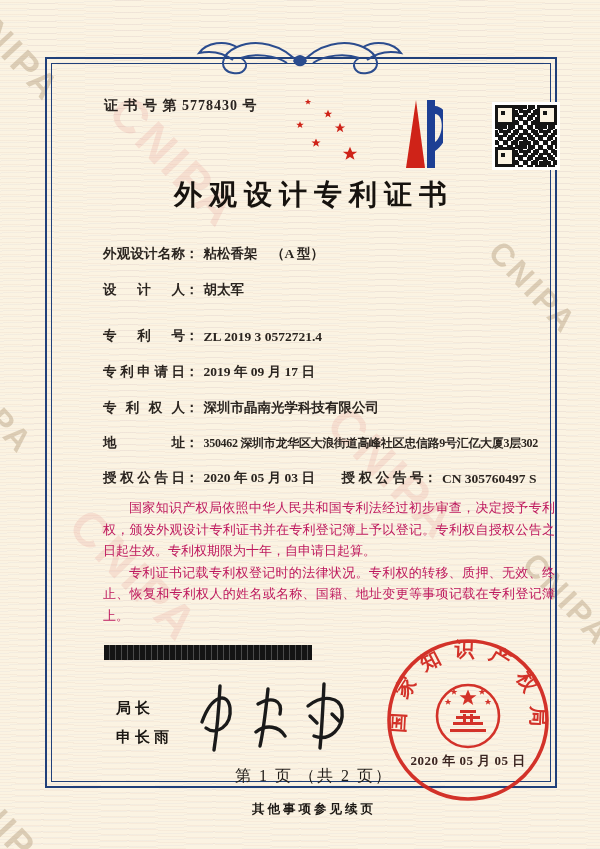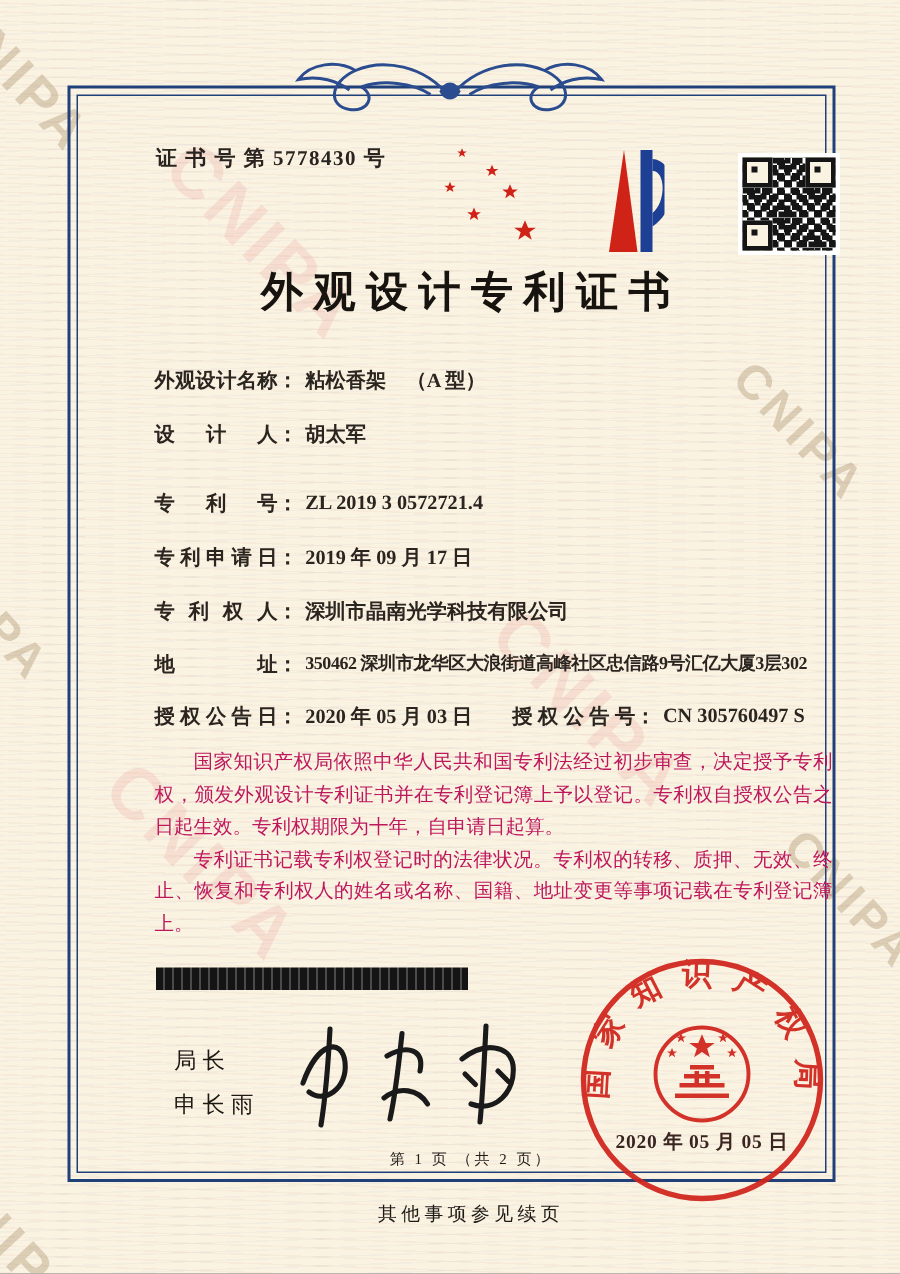--- a/index.html
+++ b/index.html
@@ -45,42 +45,42 @@
       repeating-conic-gradient(#151515 0% 25%, transparent 0% 50%) 3px 5px / 10px 10px;
   }
   .qr-f{position:absolute;width:14px;height:14px;border:3px solid #151515;background:#fbf3e2;}
   .qr-f::after{content:"";position:absolute;left:3px;top:3px;width:4px;height:4px;background:#151515;}
   .qr-tl{left:0;top:0}.qr-tr{right:0;top:0}.qr-bl{left:0;bottom:0}
   .title{position:absolute;top:176px;left:0;width:100%;text-align:center;
     font-size:28px;font-weight:bold;letter-spacing:7px;color:#17130f;}
   
   .fields{position:absolute;left:75px;top:245px;width:456px;font-size:13.5px;
     font-weight:600;color:#2b2520;}
-  .frow{position:absolute;left:0;display:flex;align-items:flex-start;white-space:nowrap;font-family:Liberation Serif, serif;}
+  .frow{position:absolute;left:0;display:flex;align-items:flex-end;white-space:nowrap;font-family:Liberation Serif, serif;}
   .r1{top:0}.r2{top:36px}.r3{top:82px}.r4{top:118px}.r5{top:154px}.r6{top:189px}.r7{top:224px}
   .flabel{display:inline-block;width:82px;text-align:justify;text-align-last:justify;}
   .fvalue{margin-left:5px;}
   .r6 .fvalue{font-size:12px;letter-spacing:-0.3px;}
   .r7 .fvalue.first{display:inline-block;width:132px;margin-right:6px;}
   
   .paras{position:absolute;left:75px;top:497px;width:452px;font-size:13px;
     line-height:21.5px;color:#be185d;text-align:justify;}
   .paras p{margin:0;text-indent:2em;}
   .barcode{position:absolute;left:76px;top:645px;width:208px;height:15px;
     background:repeating-linear-gradient(90deg,#141414 0 5px,#4a4a4a 5px 6px);}
-  .director{position:absolute;left:88px;top:694px;font-size:15px;font-weight:normal;
+  .director{position:absolute;left:88px;top:694px;font-size:15px;font-weight:bold;
     letter-spacing:4px;line-height:29px;color:#1c1814;}
   .signature{position:absolute;left:158px;top:676px;}
   .seal{position:absolute;left:356px;top:636px;width:168px;height:168px;opacity:.93;}
   .seal-date{position:absolute;left:356px;top:752px;width:168px;text-align:center;
     font-size:13px;font-weight:bold;color:#3a2420;letter-spacing:.5px;}
   .pageinfo{position:absolute;top:766px;left:0;width:100%;text-align:center;
-    font-size:10px;letter-spacing:2px;color:#211d19;}
+    font-size:16px;letter-spacing:2px;color:#211d19;}
   .footnote{position:absolute;top:801px;left:0;width:100%;text-align:center;
-    font-size:12.5px;letter-spacing:3px;font-weight:400;color:#1c1814;}
+    font-size:12.5px;letter-spacing:3px;font-weight:700;color:#1c1814;}
 </style>
 </head>
 <body>
 
 <div class="page">
   <div class="texture"></div>
 
   <div class="wm wm1">CNIPA</div>
   <div class="wm wm2">CNIPA</div>
   <div class="wm wm3">CNIPA</div>

